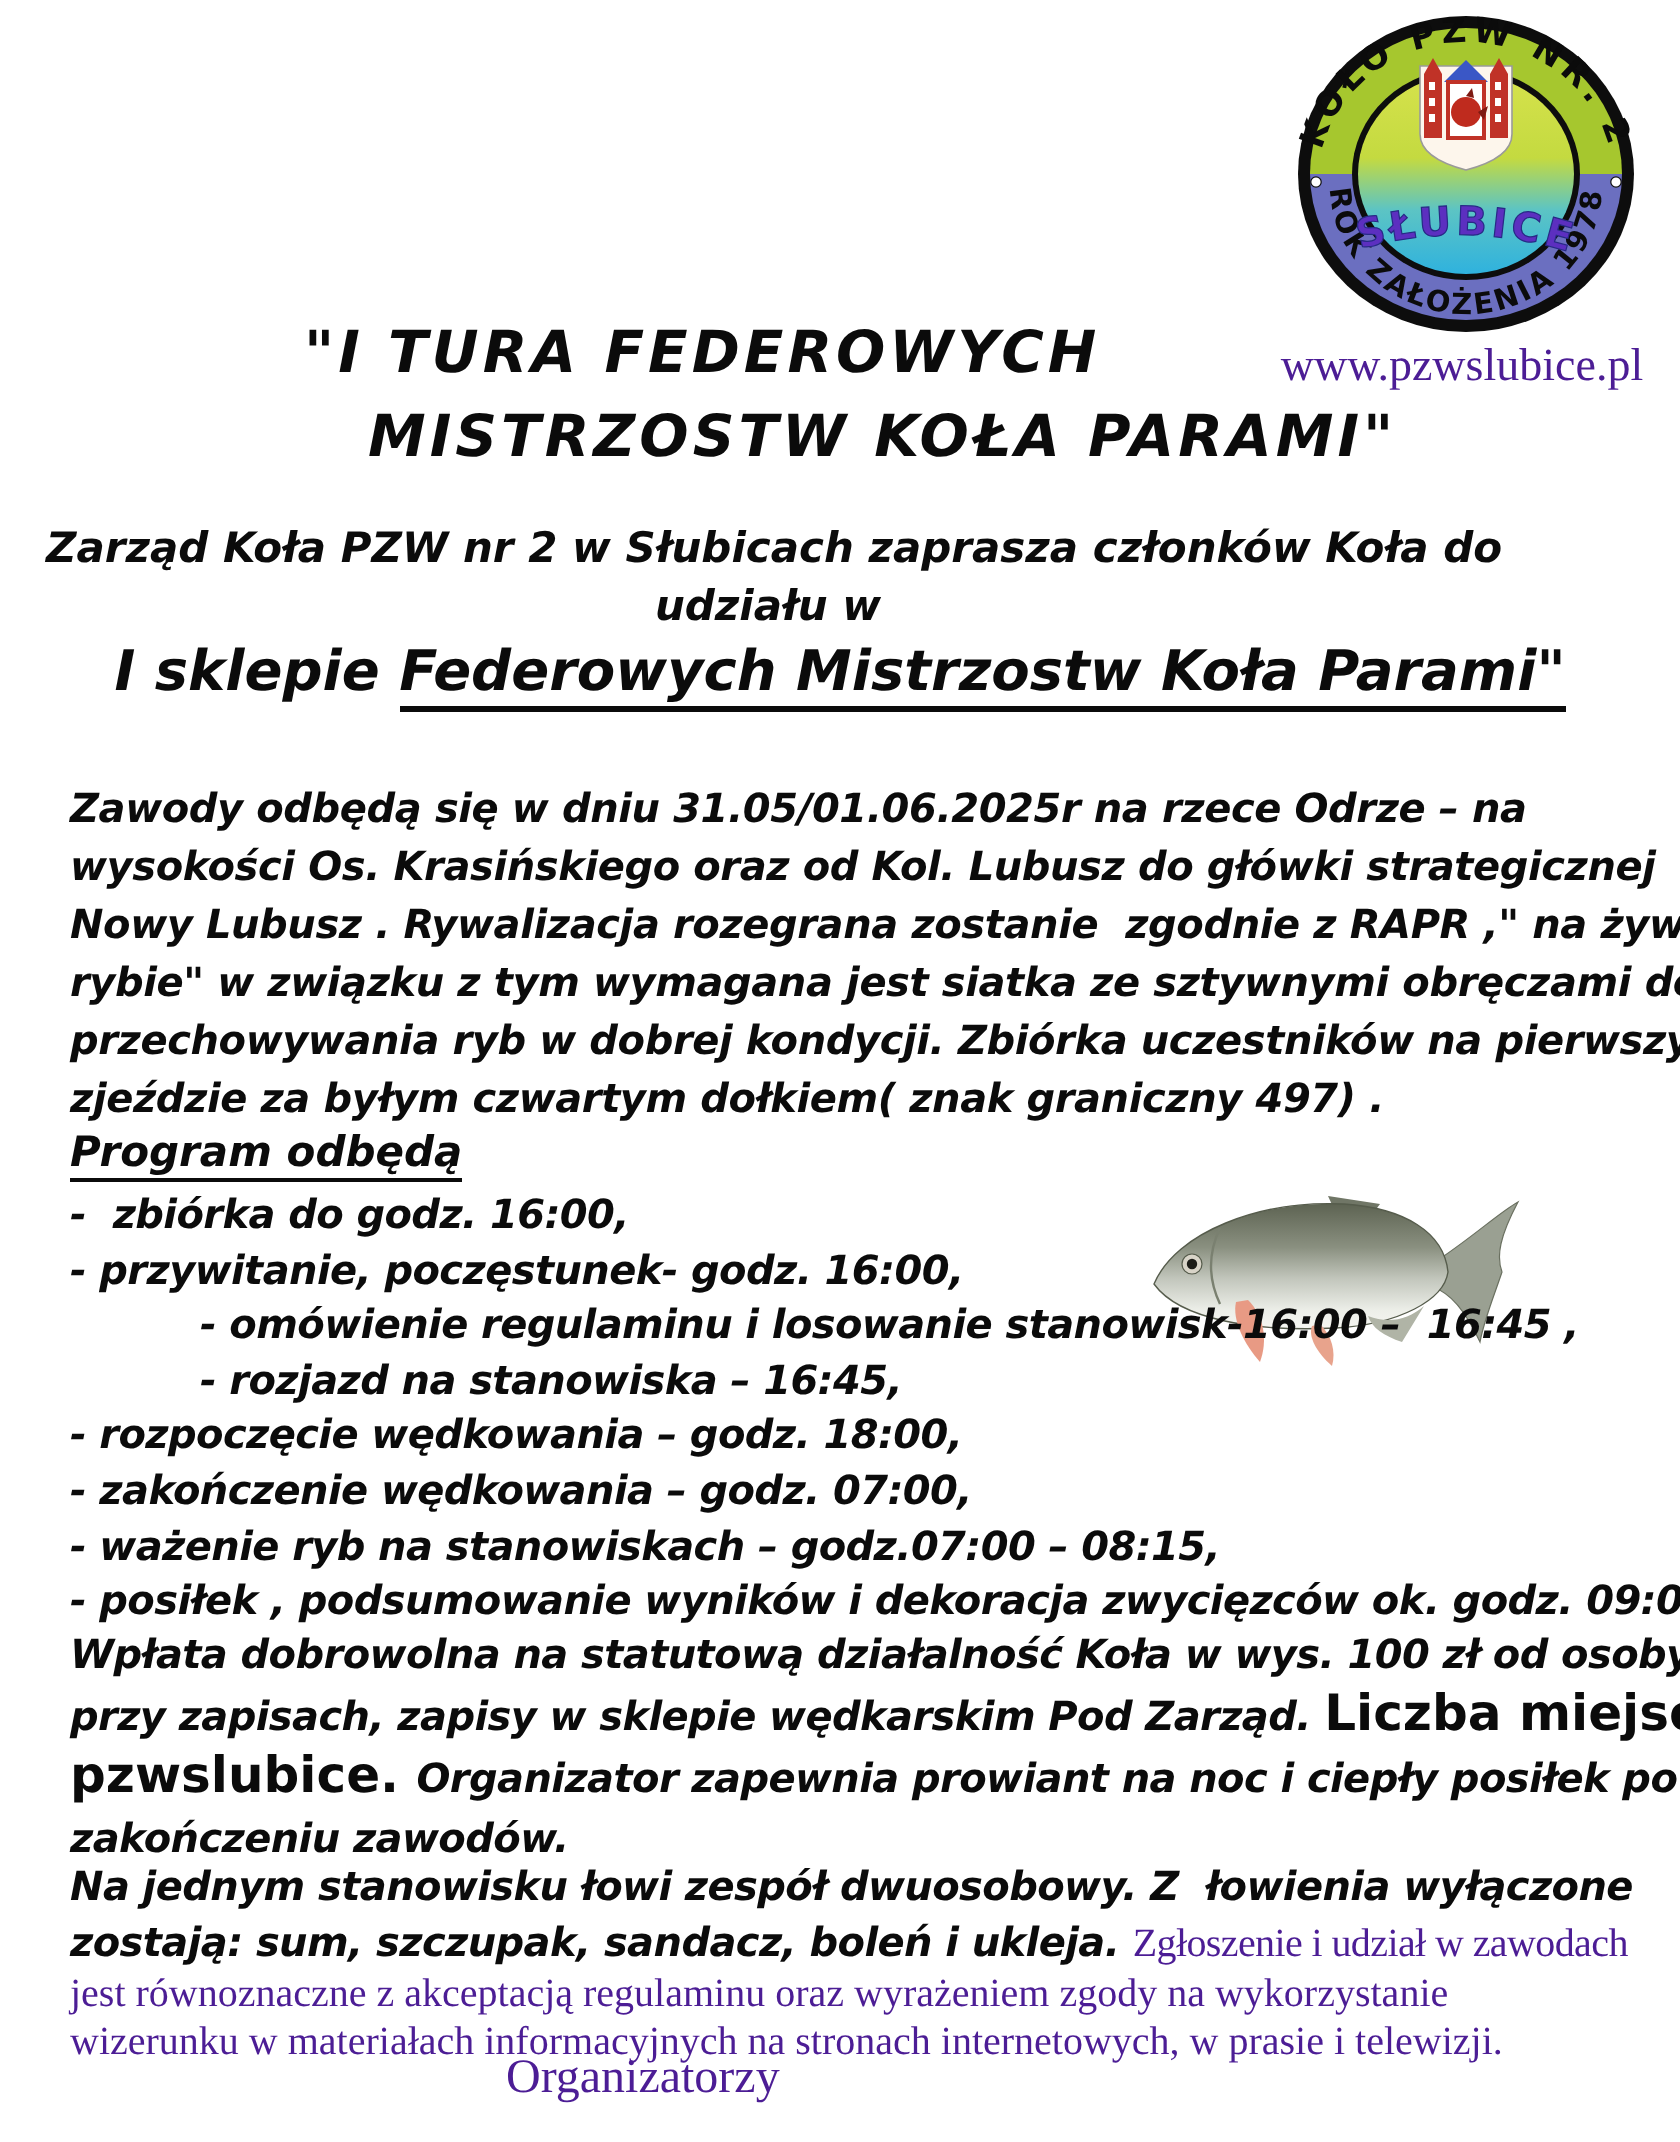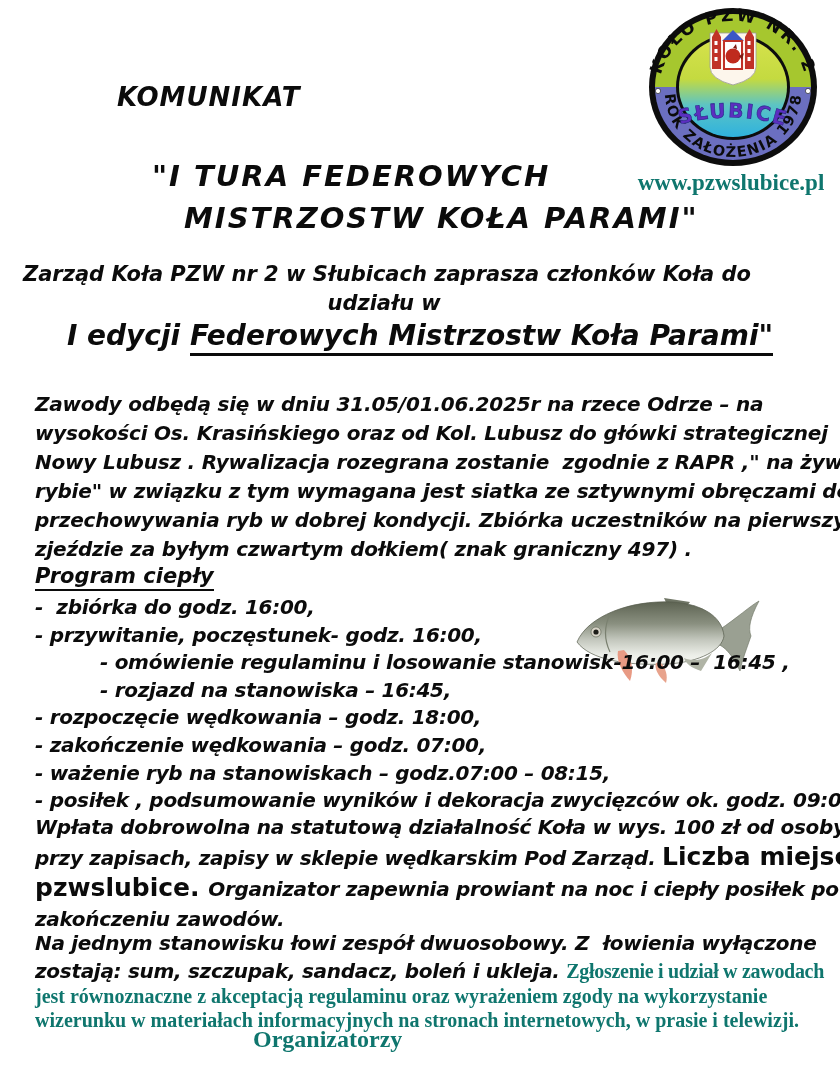--- a/index.html
+++ b/index.html
@@ -1,21 +1,21 @@
 <!DOCTYPE html>
 <html><head>
 <meta charset="utf-8">
 <style>
   html,body{margin:0;padding:0;background:#fff;}
   .page{position:relative;width:840px;height:1071px;background:#ffffff;overflow:hidden;
         font-family:"DejaVu Sans",sans-serif;color:#0b0b0b;}
   .abs{position:absolute;}
   .comic{font-family:"DejaVu Sans",sans-serif;font-weight:700;font-style:italic;color:#0b0b0b;}
   .comic-up{font-family:"DejaVu Sans",sans-serif;font-weight:700;font-style:normal;color:#0b0b0b;}
-  .serif{font-family:"Liberation Serif","DejaVu Serif",serif;font-weight:700;font-style:normal;color:#0f766e;}
+  .serif{font-family:"Liberation Serif","DejaVu Serif",serif;font-weight:400;font-style:normal;color:#4c1d95;}
   .pre{white-space:pre;}
 
   #komunikat{left:117px;top:82px;font-size:26px;letter-spacing:1px;}
   #title1{left:152px;top:159px;font-size:29px;letter-spacing:2px;}
   #title2{left:184px;top:201px;font-size:29px;letter-spacing:2px;}
 
   #logo{left:645px;top:5px;}
   #website{left:626px;top:170px;width:210px;text-align:center;font-size:23px;}
 
   #inv1{left:0;top:262px;width:774px;text-align:center;font-size:21px;}
@@ -44,21 +44,20 @@
   #rules .s-line{font-size:20px;line-height:23.5px;}
   #rules .s-inline{font-size:20px;}
 
   #signature{left:253px;top:1026px;font-size:24px;}
 </style>
 </head>
 <body>
 
 <div class="page">
 
-  <div class="abs comic pre" id="komunikat">KOMUNIKAT</div>
 
   <div class="abs" id="logo">
     <svg width="176" height="166" viewBox="0 0 176 166">
       <defs>
         <linearGradient id="innerGrad" x1="0" y1="0" x2="0" y2="1">
           <stop offset="0" stop-color="#d6e24c"></stop>
           <stop offset="0.42" stop-color="#c4da40"></stop>
           <stop offset="0.68" stop-color="#5cc4c4"></stop>
           <stop offset="1" stop-color="#2fb2de"></stop>
         </linearGradient>
@@ -105,34 +104,34 @@
     </svg>
   </div>
   <div class="abs serif" id="website">www.pzwslubice.pl</div>
 
   <div class="abs comic pre" id="title1">"I TURA FEDEROWYCH</div>
   <div class="abs comic pre" id="title2">MISTRZOSTW KOŁA PARAMI"</div>
 
   <div class="abs comic" id="inv1">Zarząd Koła PZW nr 2 w Słubicach zaprasza członków Koła  do</div>
   <div class="abs comic" id="inv2">udziału w</div>
   <div class="abs comic" id="edition">
-    <span class="pre">I edycji </span><span class="und pre">Federowych Mistrzostw Koła Parami"</span>
+    <span class="pre">I sklepie </span><span class="und pre">Federowych Mistrzostw Koła Parami"</span>
   </div>
 
   <div class="abs comic" id="intro">
     <div class="pre">Zawody odbędą się w dniu 31.05/01.06.2025r na rzece Odrze – na</div>
     <div class="pre">wysokości Os. Krasińskiego oraz od Kol. Lubusz do główki strategicznej</div>
     <div class="pre">Nowy Lubusz . Rywalizacja rozegrana zostanie  zgodnie z RAPR ," na żywej</div>
     <div class="pre">rybie" w związku z tym wymagana jest siatka ze sztywnymi obręczami do</div>
     <div class="pre">przechowywania ryb w dobrej kondycji. Zbiórka uczestników na pierwszym</div>
     <div class="pre">zjeździe za byłym czwartym dołkiem( znak graniczny 497) .</div>
   </div>
 
   <div class="abs comic" id="program-heading">
-    <span>Program ciepły</span>
+    <span>Program odbędą</span>
   </div>
 
   <div class="abs" id="fish">
     <svg width="200" height="100" viewBox="0 0 200 100">
       <defs>
         <linearGradient id="fishGrad" x1="0" y1="0" x2="0" y2="1">
           <stop offset="0" stop-color="#5d6352"></stop>
           <stop offset="0.35" stop-color="#8a9080"></stop>
           <stop offset="0.6" stop-color="#c2c6bc"></stop>
           <stop offset="0.85" stop-color="#eceee8"></stop>

